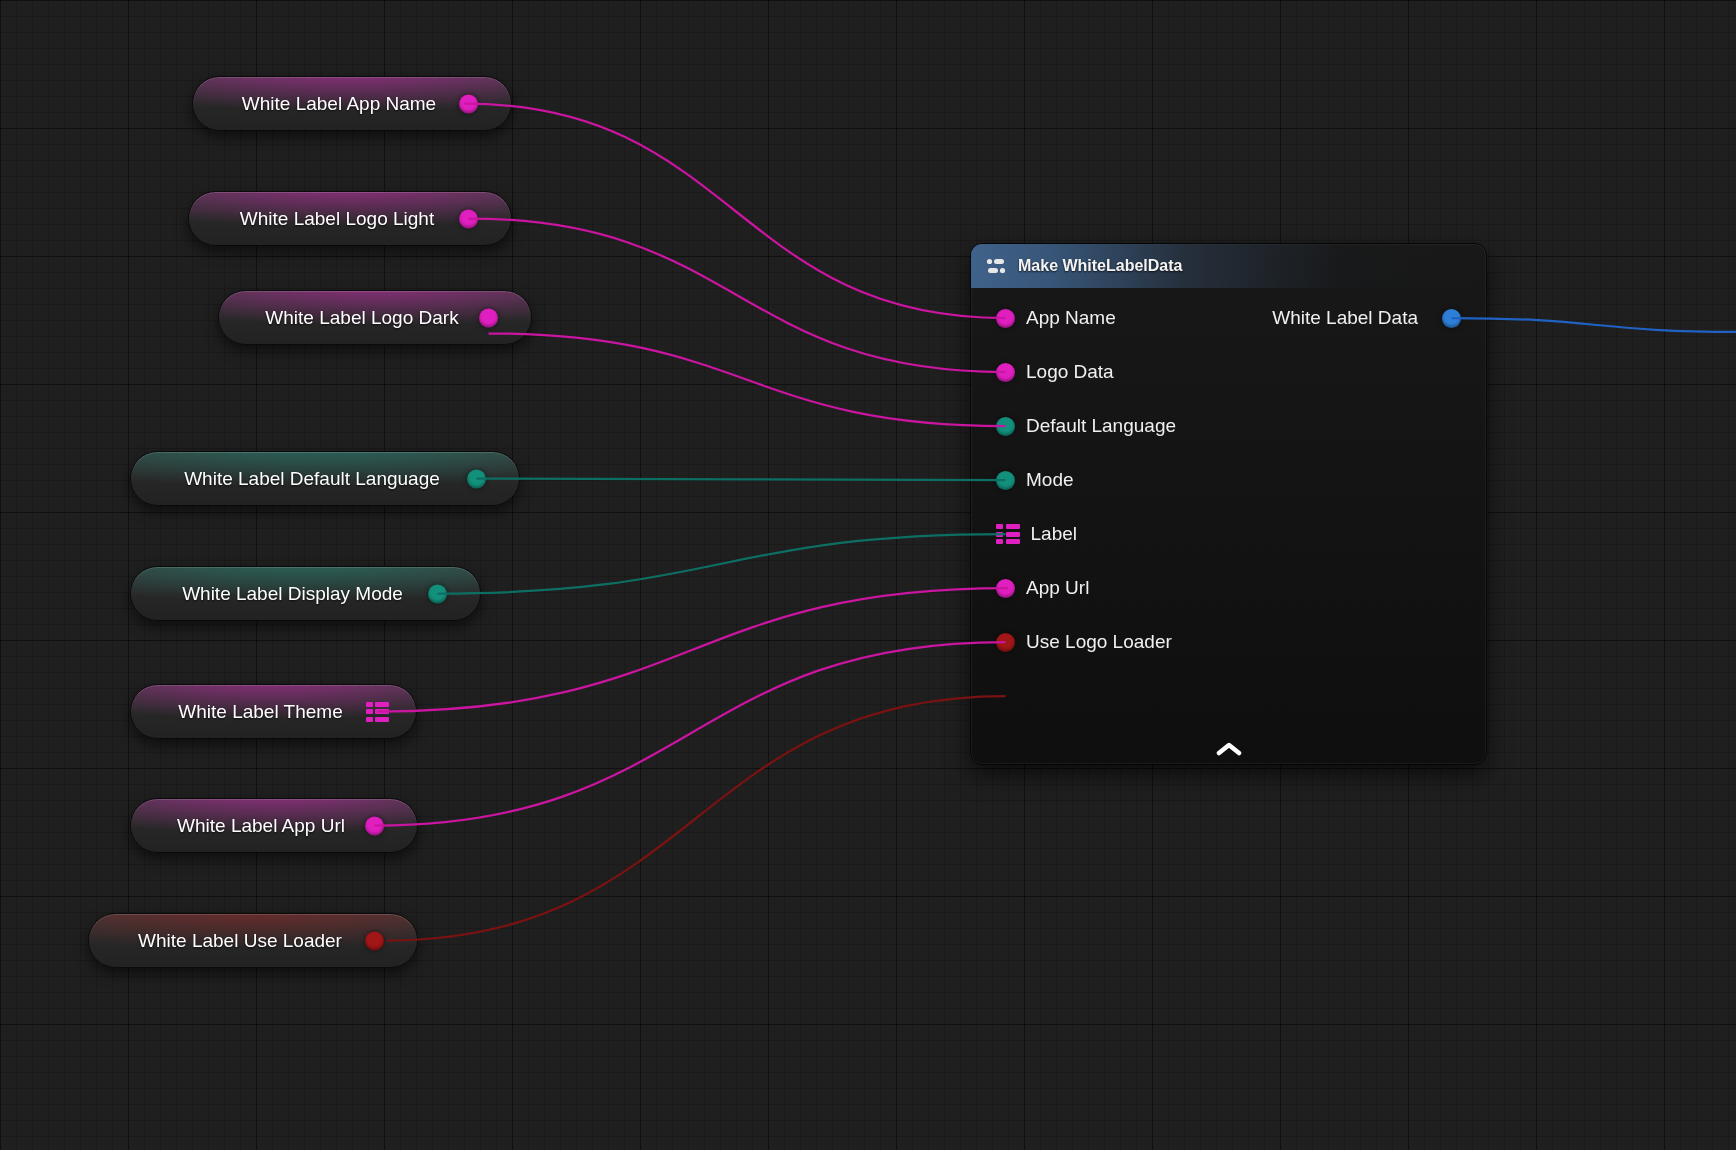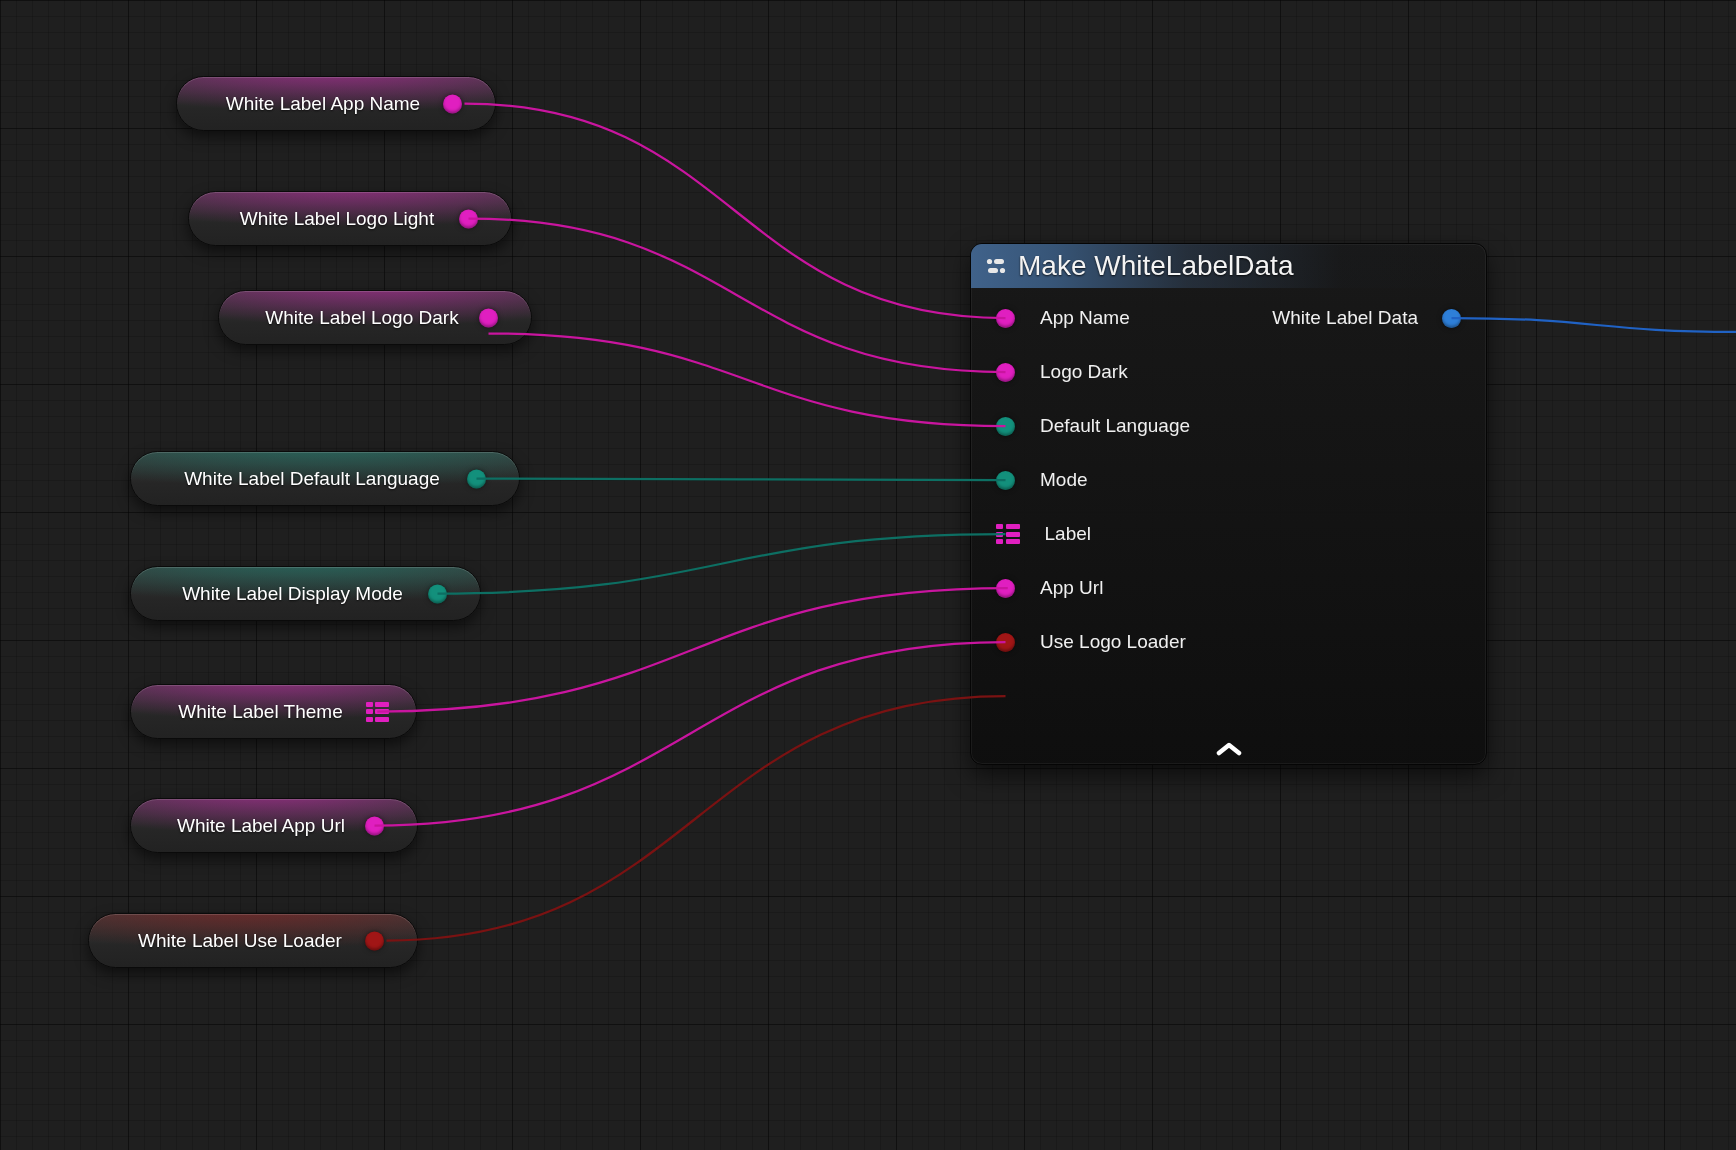--- a/index.html
+++ b/index.html
@@ -30,21 +30,21 @@
   .glabel{color:#fff;font-size:19px;white-space:nowrap;text-shadow:0 1px 2px rgba(0,0,0,.7);}
   .pin{
     width:19px;height:19px;border-radius:50%;flex:none;
     box-shadow:0 0 5px rgba(0,0,0,.5), inset 0 -2px 3px rgba(0,0,0,.35);
   }
   .getter .pin{position:absolute;right:33px;top:50%;transform:translateY(-50%);}
   .grid-pin{display:grid;grid-template-columns:7px 14px;grid-auto-rows:5px;gap:2.5px;flex:none;}
   .grid-pin i{display:block;border-radius:1px;}
   .getter .grid-pin{position:absolute;right:27px;top:50%;transform:translateY(-50%);}
 
-  .g0{left:176px;top:76px;width:320px;}
+  .g0{left:192px;top:76px;width:320px;}
   .g1{left:188px;top:191px;width:324px;}
   .g2{left:218px;top:290px;width:314px;}
   .g3{left:130px;top:451px;width:390px;}
   .g4{left:130px;top:566px;width:351px;}
   .g5{left:130px;top:684px;width:287px;}
   .g6{left:130px;top:798px;width:288px;}
   .g7{left:88px;top:913px;width:330px;}
 
   
   .make-node{
@@ -52,23 +52,23 @@
     background:linear-gradient(180deg, rgba(24,24,24,.97), rgba(14,14,14,.97));
     border:1px solid #050505;border-radius:12px;
     box-shadow:0 10px 24px rgba(0,0,0,.6), inset 0 0 0 1px rgba(255,255,255,.05);
     box-sizing:border-box;
   }
   .nheader{
     height:44px;display:flex;align-items:center;gap:11px;padding:0 14px;
     border-radius:11px 11px 0 0;
     background:linear-gradient(90deg,#40628a 0%,#375577 16%,rgba(46,62,82,.6) 42%,rgba(26,30,36,.2) 72%,rgba(18,18,18,0) 100%);
   }
-  .ntitle{color:#f4f4f4;font-size:28px;font-weight:normal;text-shadow:0 1px 2px rgba(0,0,0,.8);}
+  .ntitle{color:#f4f4f4;font-size:16px;font-weight:bold;text-shadow:0 1px 2px rgba(0,0,0,.8);}
   .in-rows{position:absolute;top:47px;left:0;width:100%;}
-  .in-row{height:54px;display:flex;align-items:center;gap:25px;padding-left:25px;}
+  .in-row{height:54px;display:flex;align-items:center;gap:11px;padding-left:25px;}
   .plabel{color:#f0f0f0;font-size:19px;white-space:nowrap;}
   .out-row{position:absolute;top:47px;right:0;height:54px;display:flex;align-items:center;gap:24px;padding-right:25px;}
   .collapse{
     position:absolute;left:50%;bottom:4px;transform:translateX(-50%);
     width:44px;height:22px;display:flex;align-items:center;justify-content:center;cursor:pointer;
   }
 </style>
 </head>
 <body>
 
@@ -144,21 +144,21 @@
       <span class="ntitle">Make WhiteLabelData</span>
     </div>
 
     <div class="in-rows">
       <div class="in-row">
         <span class="pin" style="background: rgb(224, 31, 192);"></span>
         <span class="plabel">App Name</span>
       </div>
       <div class="in-row">
         <span class="pin" style="background: rgb(224, 31, 192);"></span>
-        <span class="plabel">Logo Dark</span>
+        <span class="plabel">Logo Data</span>
       </div>
       <div class="in-row">
         <span class="pin" style="background: rgb(19, 144, 124);"></span>
         <span class="plabel">Default Language</span>
       </div>
       <div class="in-row">
         <span class="pin" style="background: rgb(19, 144, 124);"></span>
         <span class="plabel">Mode</span>
       </div>
       <div class="in-row">

